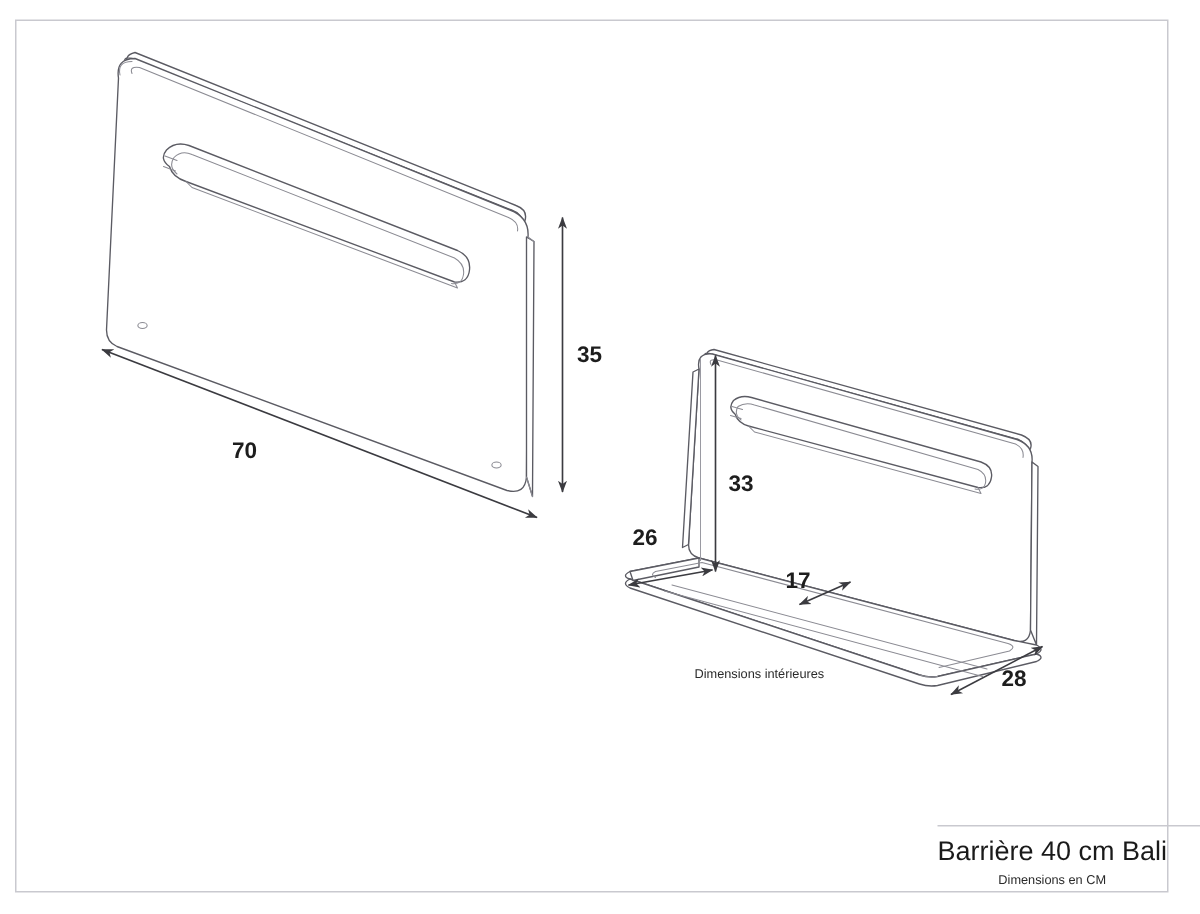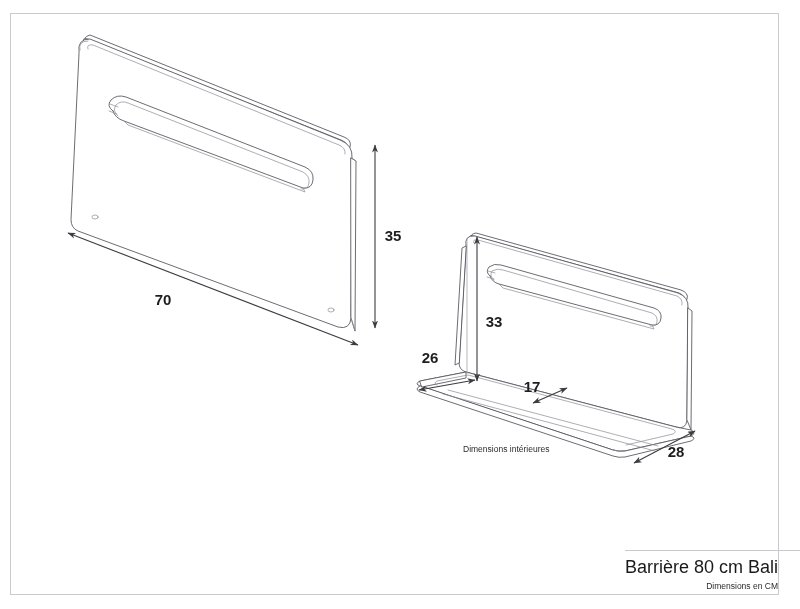--- a/index.html
+++ b/index.html
@@ -236,17 +236,17 @@
       <text class="dim-text" x="676" y="457" text-anchor="middle">28</text>
 
       <text class="note-text" x="463" y="452">Dimensions intérieures</text>
 
     </g>
 
   </svg>
 
   <div id="title-block">
     <div id="title-divider"></div>
-    <div style="font-size:18px;color:#1a1a1a;line-height:22px;">Barrière 80 cm Bali</div>
-    <div style="font-size:8.5px;color:#2a2a2a;line-height:14px;margin-top:1px;">Dimensions en CM</div>
+    <div style="font-size:18px;color:#1a1a1a;line-height:22px;">Barrière 40 cm Bali</div>
+    <div style="font-size:8.5px;color:#2a2a2a;line-height:14px;margin-top:1px;text-align:center;">Dimensions en CM</div>
   </div>
 
 </div>
 
 </body></html>

